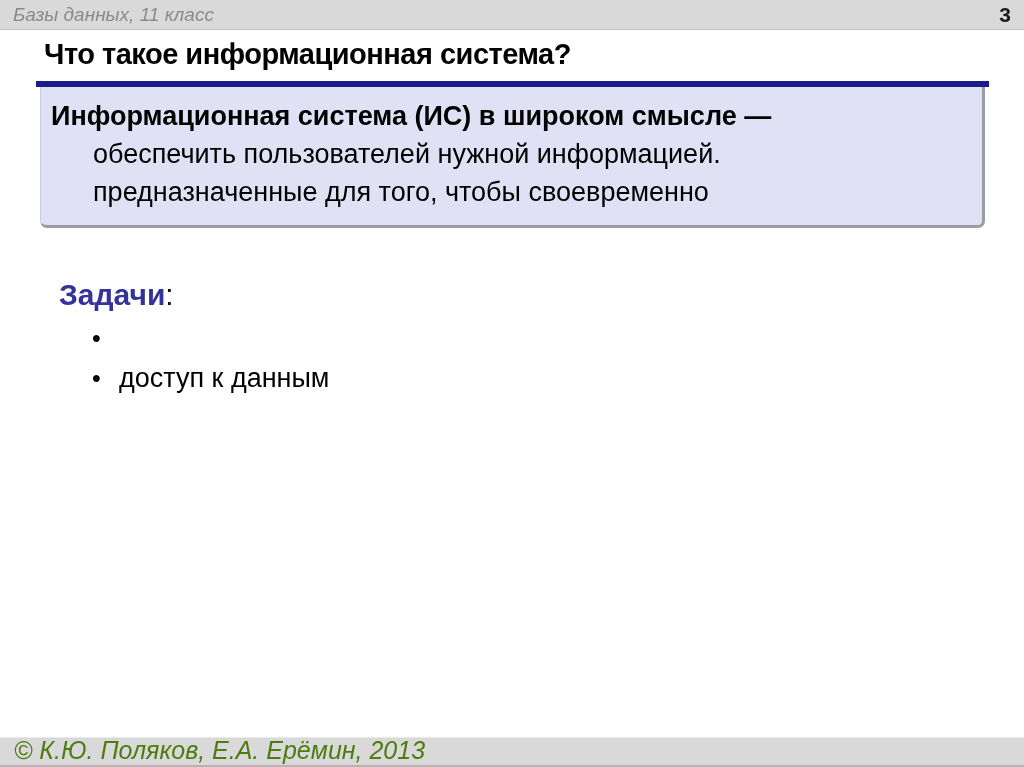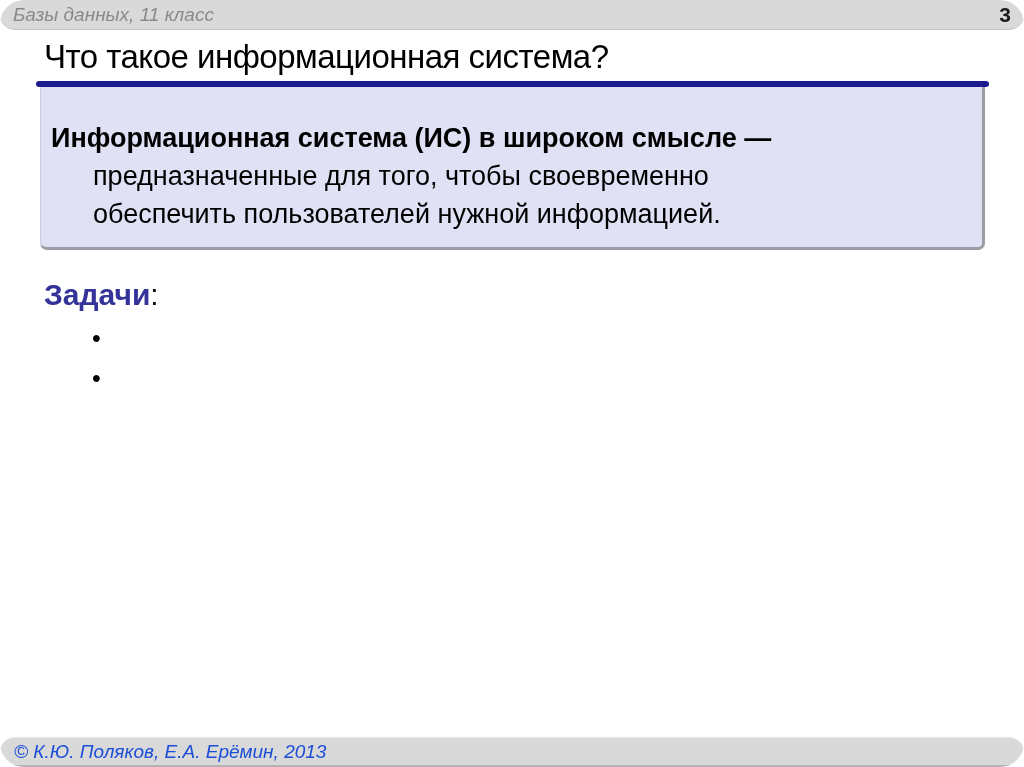--- a/index.html
+++ b/index.html
@@ -1,15 +1,15 @@
 <!DOCTYPE html>
 <html lang="ru"><head>
 <meta charset="utf-8">
 <style>
-  * { margin: 0; padding: 0; box-sizing: border-box; border-radius: 24px; }
+  * { margin: 0; padding: 0; box-sizing: border-box; }
   html, body { background: #ffffff; }
   body {
     font-family: "Liberation Sans", "DejaVu Sans", sans-serif;
     width: 1024px; height: 767px; overflow: hidden;
   }
   .slide {
     position: relative;
     width: 1024px; height: 767px;
     background: #ffffff;
   }
@@ -30,21 +30,21 @@
   }
   .page-number {
     color: #1a1a1a;
     font-weight: bold;
     font-size: 21px;
   }
 
   
   .slide-title {
     position: absolute; top: 38px; left: 44px;
-    font-size: 33px; font-weight: normal; color: #000000;
+    font-size: 29px; font-weight: bold; color: #000000;
     letter-spacing: -0.5px;
     white-space: nowrap;
   }
   .title-rule {
     position: absolute; top: 81px; left: 36px;
     width: 953px; height: 6px;
     background: #1b1b8e;
   }
 
   
@@ -59,30 +59,30 @@
     border-radius: 0 0 7px 7px;
     padding: 10px 10px 14px 10px;
   }
   .def-line {
     font-size: 27px;
     line-height: 38px;
     color: #000000;
     padding-left: 42px;
     white-space: nowrap;
   }
-  .def-line.first { padding-left: 0; margin-top: 22px; }
+  .def-line.first { padding-left: 0; }
   .bold { font-weight: bold; }
 
   
   .tasks-heading {
     position: absolute; top: 278px; left: 44px;
     font-size: 30px;
     white-space: nowrap;
   }
-  .tasks-label { color: #333399; font-weight: bold; }
+  .tasks-label { color: #333399; font-weight: bold; margin-left: 15px; }
   .tasks-colon { color: #111111; }
   .task-list {
     position: absolute; top: 318px; left: 92px;
     list-style: none;
   }
   .task-list li {
     font-size: 27px;
     line-height: 40px;
     color: #000000;
     display: flex; align-items: baseline;
@@ -95,25 +95,25 @@
     color: #000000;
   }
 
   
   .footer {
     position: absolute; bottom: 0; left: 0;
     width: 100%; height: 30px;
     background: #d9d9d9;
     border-top: 1px solid #e8e8e8;
     border-bottom: 2px solid #b3b3b3;
-    display: flex; align-items: center; justify-content: space-between;
+    display: flex; align-items: flex-end; justify-content: space-between;
     padding: 0 14px;
     font-style: italic;
-    color: #1d4ed8;
-    font-size: 19px;
+    color: #4d7c0f;
+    font-size: 25px;
   }
 </style>
 </head>
 <body>
 
 <div class="slide">
 
   <header class="topbar">
     <span class="topbar-title">Базы данных, 11 класс</span>
     <span class="page-number">3</span>
@@ -121,37 +121,38 @@
 
   <h1 class="slide-title">Что такое информационная система?</h1>
 
   <div class="title-rule"></div>
 
   <div class="definition-box">
     <div class="def-line first">
       <span class="bold">Информационная система (ИС) в широком смысле —</span>
     </div>
     <div class="def-line">
-      <span>предназначенные для того, чтобы своевременно</span>
+      <span>обеспечить пользователей нужной информацией.</span>
     </div>
     <div class="def-line">
-      <span>обеспечить пользователей нужной информацией.</span>
+      <span>предназначенные для того, чтобы своевременно</span>
     </div>
   </div>
 
   <div class="tasks-heading">
     <span class="tasks-label">Задачи</span><span class="tasks-colon">:</span>
   </div>
 
   <ul class="task-list">
     <li>
       <span class="bullet">•</span>
     </li>
     <li>
       <span class="bullet">•</span>
+      <span>доступ к данным</span>
     </li>
   </ul>
 
   <footer class="footer">
     <span>© К.Ю. Поляков, Е.А. Ерёмин, 2013</span>
   </footer>
 
 </div>
 
 </body></html>

